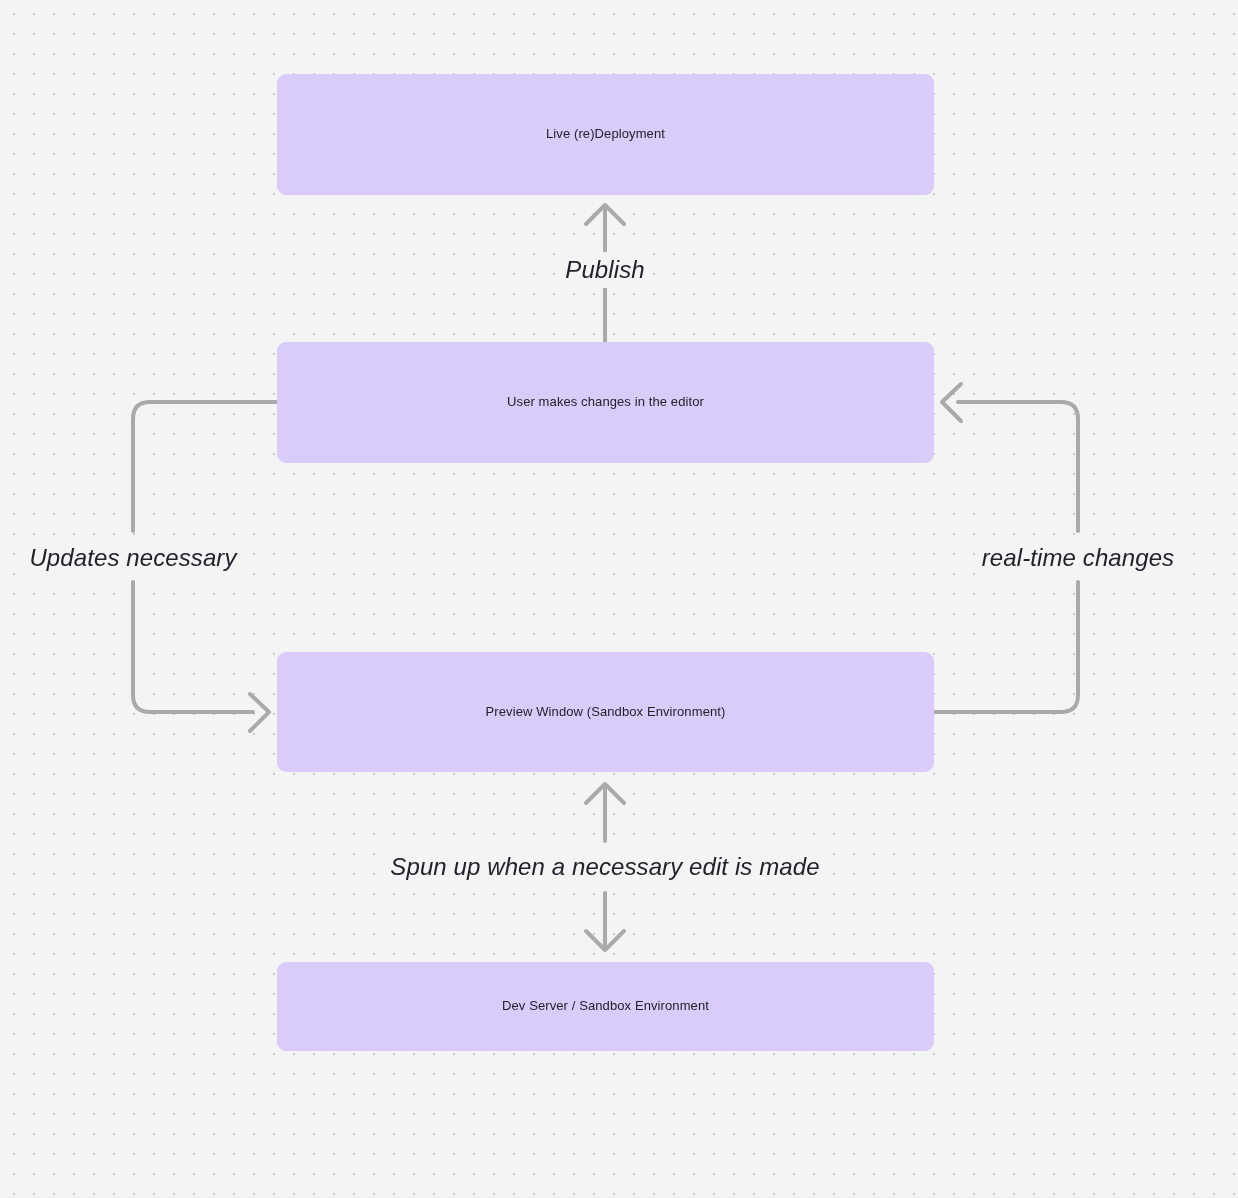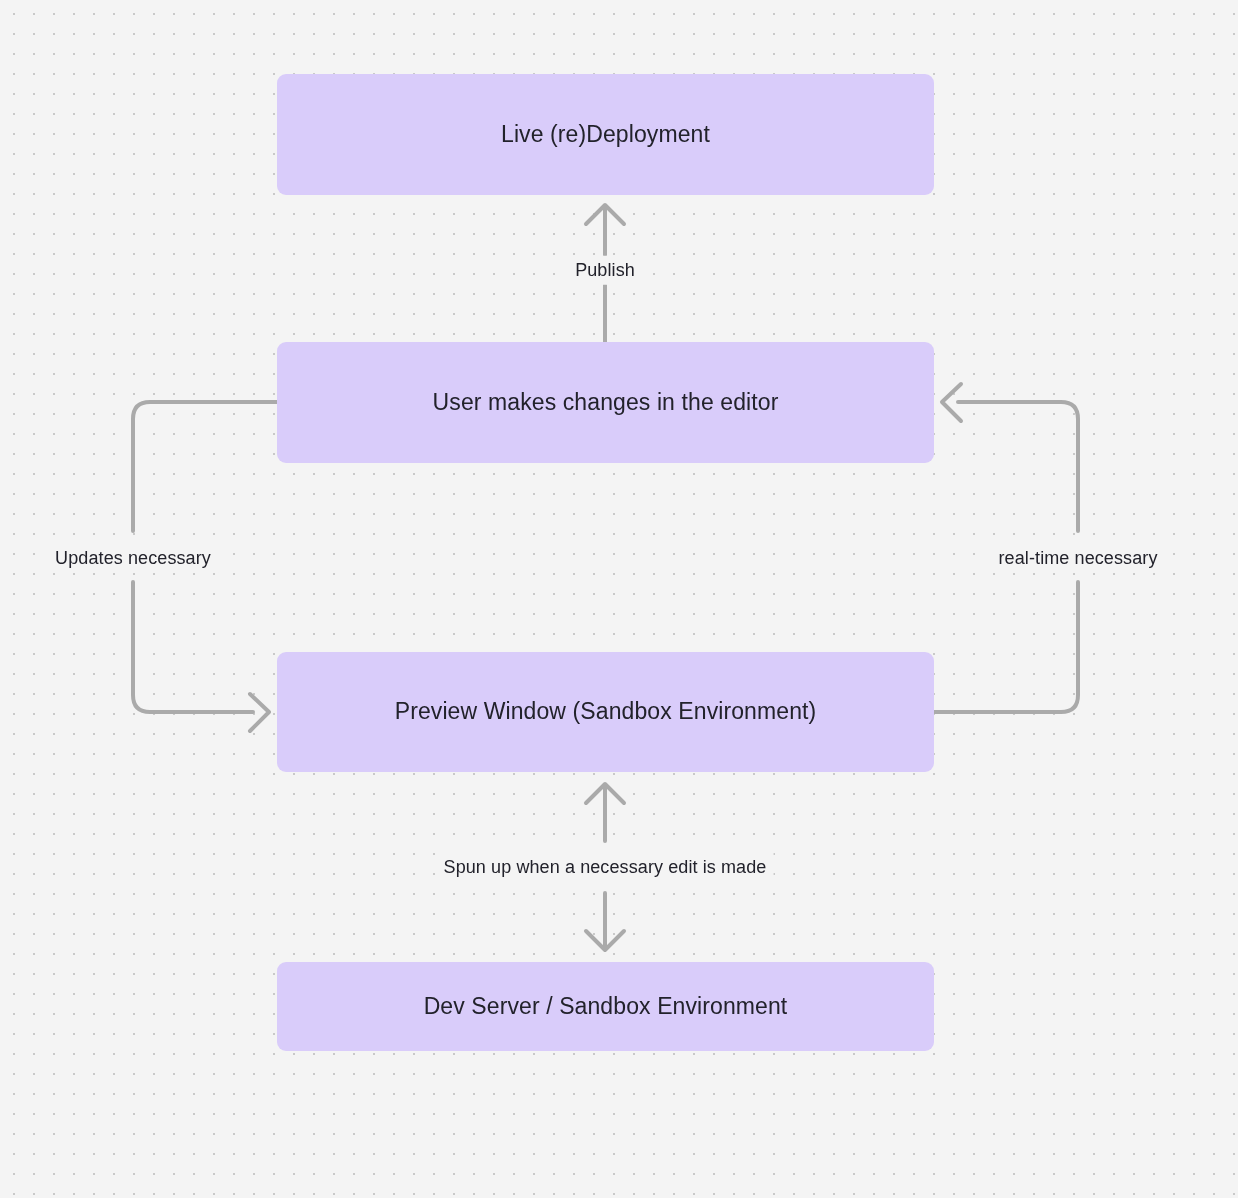--- a/index.html
+++ b/index.html
@@ -31,42 +31,43 @@
   }
   .node {
     position: absolute;
     box-sizing: border-box;
     background: #d9ccfa;
     border-radius: 9px;
     display: flex;
     align-items: center;
     justify-content: center;
     color: #22222b;
-    font-size: 23px;
+    font-size: 13px;
     letter-spacing: 0.1px;
   }
   .node-label {
     text-align: center;
     line-height: 1.3;
   }
   #node-live      { left: 277px; top: 74px;  width: 657px; height: 121px; }
   #node-user      { left: 277px; top: 342px; width: 657px; height: 121px; }
   #node-preview   { left: 277px; top: 652px; width: 657px; height: 120px; }
   #node-devserver { left: 277px; top: 962px; width: 657px; height: 89px; }
 
   .edge-label {
     position: absolute;
     background: #f4f4f4;
     color: #22222b;
-    font-size: 18px;
+    font-size: 24px;
     letter-spacing: 0.1px;
     white-space: nowrap;
     padding: 3px 7px;
     transform: translate(-50%, -50%);
     line-height: 1.25;
+    font-style: italic;
   }
   #label-publish        { left: 605px; top: 270px; }
   #label-updates        { left: 133px; top: 558px; }
   #label-realtime       { left: 1078px; top: 558px; }
   #label-spunup         { left: 605px; top: 867px; }
 </style>
 </head>
 <body>
 
 <div id="canvas">
@@ -112,17 +113,17 @@
   </div>
 
   <div class="node" id="node-devserver">
     <span class="node-label">Dev Server / Sandbox Environment</span>
   </div>
 
   <div class="edge-label" id="label-publish">Publish</div>
 
   <div class="edge-label" id="label-updates">Updates necessary</div>
 
-  <div class="edge-label" id="label-realtime">real-time necessary</div>
+  <div class="edge-label" id="label-realtime">real-time changes</div>
 
   <div class="edge-label" id="label-spunup">Spun up when a necessary edit is made</div>
 
 </div>
 
 </body></html>

